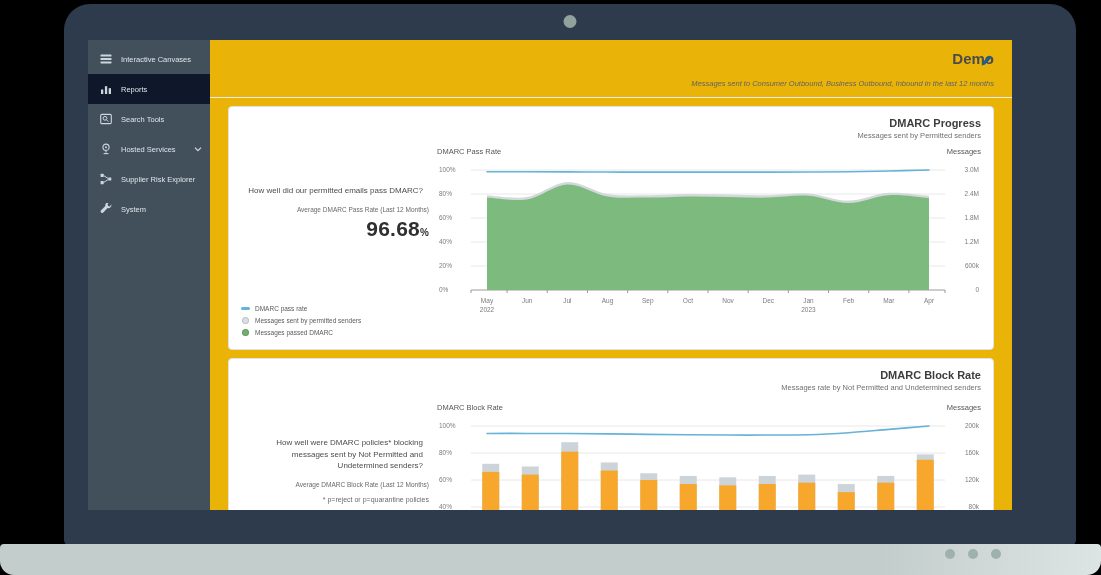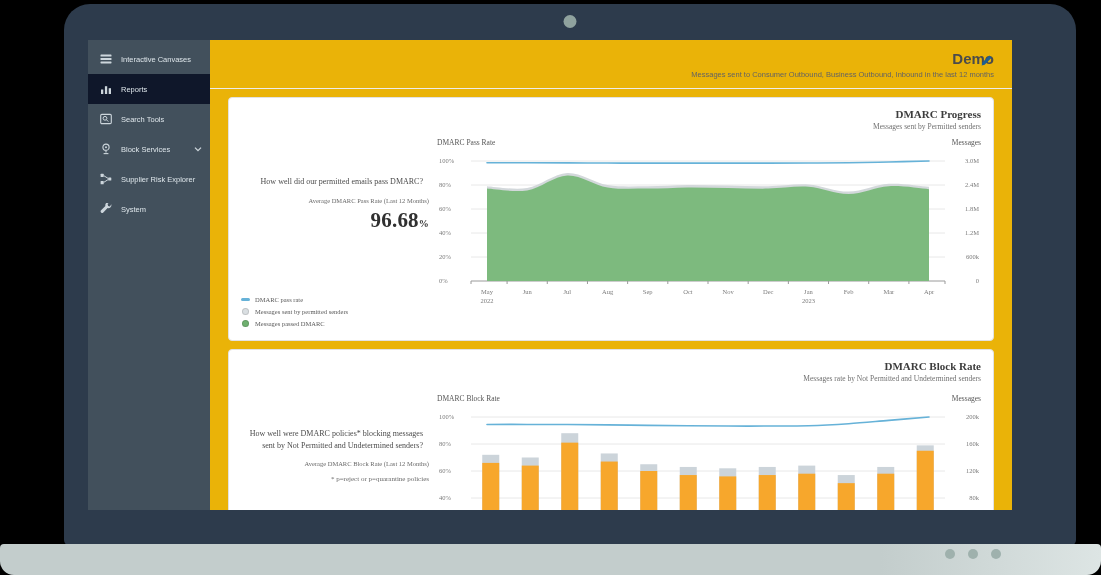--- a/index.html
+++ b/index.html
@@ -23,24 +23,24 @@
              font-size:7.5px;cursor:pointer;}
   .side-item.active{background:#0f172a;}
   .side-icon{width:12px;height:12px;margin-right:9px;flex:none;}
   .side-label{flex:1;white-space:nowrap;overflow:hidden;}
   .side-chev{width:8px;height:8px;flex:none;}
 
   
   .main{flex:1;background:#eab308;position:relative;overflow:hidden;text-align:right;}
   .app-header{padding:10px 18px 9px;border-bottom:1px solid #ececec;position:relative;}
   .app-title{font-size:15px;font-weight:bold;color:#4b4b4b;}
-  .app-sub{font-size:7.5px;color:#636363;margin-top:3px;}
+  .app-sub{font-size:7.5px;color:#636363;margin-top:12px;font-style:italic;}
   .edit-btn{position:absolute;right:18px;top:13px;width:14px;height:14px;cursor:pointer;}
 
-  .card{margin:8px 18px 0;border:1px solid #e2e2e2;border-radius:4px;padding:10px 12px;background:#fff;font-family:Liberation Serif, serif;}
+  .card{margin:8px 18px 0;border:1px solid #e2e2e2;border-radius:4px;padding:10px 12px;background:#fff;}
   .card-title{font-size:11px;font-weight:bold;color:#3d3d3d;}
   .card-sub{font-size:7.5px;color:#707070;margin-top:2px;}
   .card-body{display:flex;margin-top:7px;}
   .card-body.h1{height:192px;}
   .left-col{width:196px;flex:none;display:flex;flex-direction:column;padding-right:8px;box-sizing:border-box;}
   .question{font-size:8px;color:#4c4c4c;line-height:1.45;max-width:182px;margin-top:38px;}
   .stat-label{font-size:6.5px;color:#6a6a6a;margin-top:9px;}
   .stat-value{font-size:21px;font-weight:bold;color:#303030;margin-top:4px;letter-spacing:.2px;}
   .stat-unit{font-size:10px;font-weight:bold;}
   .footnote{font-size:7px;color:#6a6a6a;margin-top:8px;}
@@ -86,21 +86,21 @@
             </svg>
             <span class="side-label">Search Tools</span>
           </div>
           <div class="side-item">
             <svg class="side-icon" viewBox="0 0 12 12">
               <circle cx="6" cy="4.2" r="3.1" fill="none" stroke="#cdd6dc" stroke-width="1.1"></circle>
               <circle cx="6" cy="4.2" r="1" fill="#cdd6dc"></circle>
               <line x1="6" y1="7.3" x2="6" y2="9.6" stroke="#cdd6dc" stroke-width="1.1"></line>
               <line x1="3.6" y1="10.6" x2="8.4" y2="10.6" stroke="#cdd6dc" stroke-width="1.1"></line>
             </svg>
-            <span class="side-label">Block Services</span>
+            <span class="side-label">Hosted Services</span>
             <svg class="side-chev" viewBox="0 0 8 8">
               <path d="M1 2.6 L4 5.6 L7 2.6" fill="none" stroke="#cdd6dc" stroke-width="1.3"></path>
             </svg>
           </div>
           <div class="side-item">
             <svg class="side-icon" viewBox="0 0 12 12">
               <rect x="0.6" y="0.8" width="3.1" height="3.1" rx="0.5" fill="#cdd6dc"></rect>
               <rect x="0.6" y="8.1" width="3.1" height="3.1" rx="0.5" fill="#cdd6dc"></rect>
               <rect x="8.2" y="4.4" width="3.1" height="3.1" rx="0.5" fill="#cdd6dc"></rect>
               <line x1="3.7" y1="2.6" x2="8.4" y2="5.6" stroke="#cdd6dc" stroke-width="1"></line>

